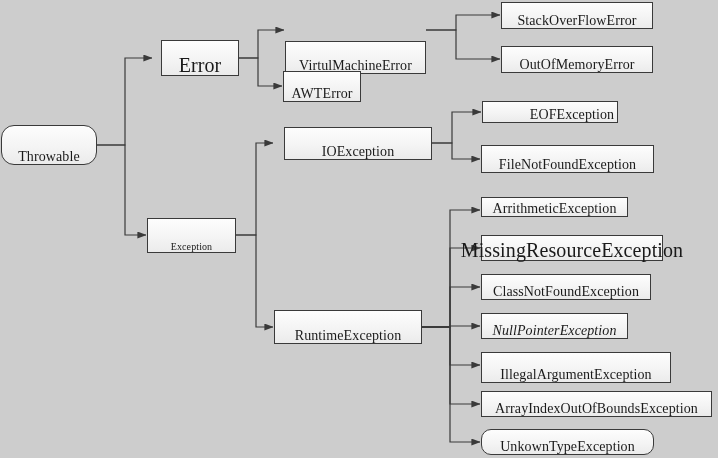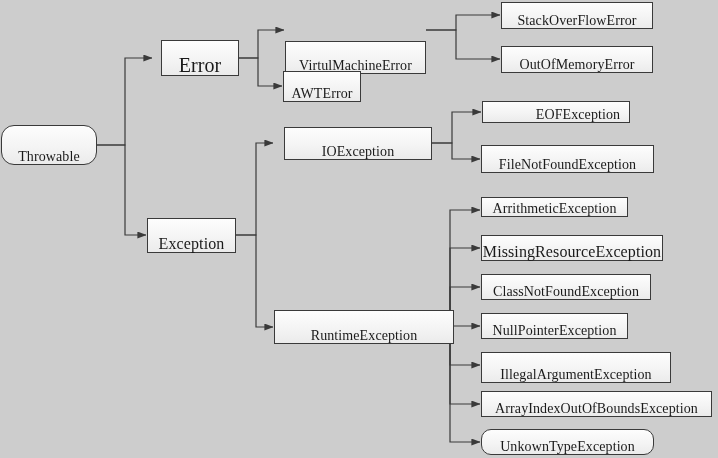--- a/index.html
+++ b/index.html
@@ -71,57 +71,57 @@
         <path d="M 422 327 H 450 V 442 H 480" marker-end="url(#arrowhead)"></path>
       </g>
   </svg>
   <div id="node-layer">
       <div class="node" style="left: 1px; top: 125px; width: 96px; height: 40px; font-size: 14px; border-radius: 13px;">
         <span class="node-label">Throwable</span>
       </div>
       <div class="node" style="left: 153px; top: 40px; width: 78px; height: 36px; font-size: 20px; margin-left: 8px;">
         <span class="node-label">Error</span>
       </div>
-      <div class="node" style="left: 147px; top: 218px; width: 89px; height: 35px; font-size: 16px;">
+      <div class="node" style="left: 147px; top: 218px; width: 89px; height: 35px; font-size: 10px;">
         <span class="node-label">Exception</span>
       </div>
       <div class="node" style="left: 285px; top: 14px; width: 141px; height: 33px; font-size: 14px; margin-top: 27px;">
         <span class="node-label">VirtulMachineError</span>
       </div>
       <div class="node" style="left: 283px; top: 71px; width: 78px; height: 31px; font-size: 14px;">
         <span class="node-label">AWTError</span>
       </div>
       <div class="node" style="left: 284px; top: 127px; width: 148px; height: 33px; font-size: 14px;">
         <span class="node-label">IOException</span>
       </div>
-      <div class="node" style="left: 274px; top: 310px; width: 180px; height: 34px; font-size: 14px;">
+      <div class="node" style="left: 274px; top: 310px; width: 148px; height: 34px; font-size: 14px;">
         <span class="node-label">RuntimeException</span>
       </div>
       <div class="node" style="left: 501px; top: 2px; width: 152px; height: 27px; font-size: 14px;">
         <span class="node-label">StackOverFlowError</span>
       </div>
       <div class="node" style="left: 501px; top: 46px; width: 152px; height: 27px; font-size: 14px;">
         <span class="node-label">OutOfMemoryError</span>
       </div>
-      <div class="node" style="left: 482px; top: 101px; width: 148px; height: 22px; font-size: 14px; padding-left: 44px;">
+      <div class="node" style="left: 482px; top: 101px; width: 136px; height: 22px; font-size: 14px; padding-left: 44px;">
         <span class="node-label">EOFException</span>
       </div>
       <div class="node" style="left: 481px; top: 145px; width: 173px; height: 28px; font-size: 14px;">
         <span class="node-label">FileNotFoundException</span>
       </div>
       <div class="node" style="left: 481px; top: 197px; width: 147px; height: 20px; font-size: 14px;">
         <span class="node-label">ArrithmeticException</span>
       </div>
-      <div class="node" style="left: 481px; top: 235px; width: 182px; height: 26px; font-size: 16px;">
+      <div class="node" style="left: 481px; top: 235px; width: 182px; height: 26px; font-size: 20px;">
         <span class="node-label">MissingResourceException</span>
       </div>
       <div class="node" style="left: 481px; top: 274px; width: 170px; height: 26px; font-size: 14px;">
         <span class="node-label">ClassNotFoundException</span>
       </div>
-      <div class="node" style="left: 481px; top: 313px; width: 147px; height: 26px; font-size: 14px;">
+      <div class="node" style="left: 481px; top: 313px; width: 147px; height: 26px; font-size: 14px; font-style: italic;">
         <span class="node-label">NullPointerException</span>
       </div>
       <div class="node" style="left: 481px; top: 352px; width: 190px; height: 31px; font-size: 14px;">
         <span class="node-label">IllegalArgumentException</span>
       </div>
       <div class="node" style="left: 481px; top: 391px; width: 231px; height: 26px; font-size: 14px;">
         <span class="node-label">ArrayIndexOutOfBoundsException</span>
       </div>
       <div class="node" style="left: 481px; top: 429px; width: 173px; height: 26px; font-size: 14px; border-radius: 10px;">
         <span class="node-label">UnkownTypeException</span>

